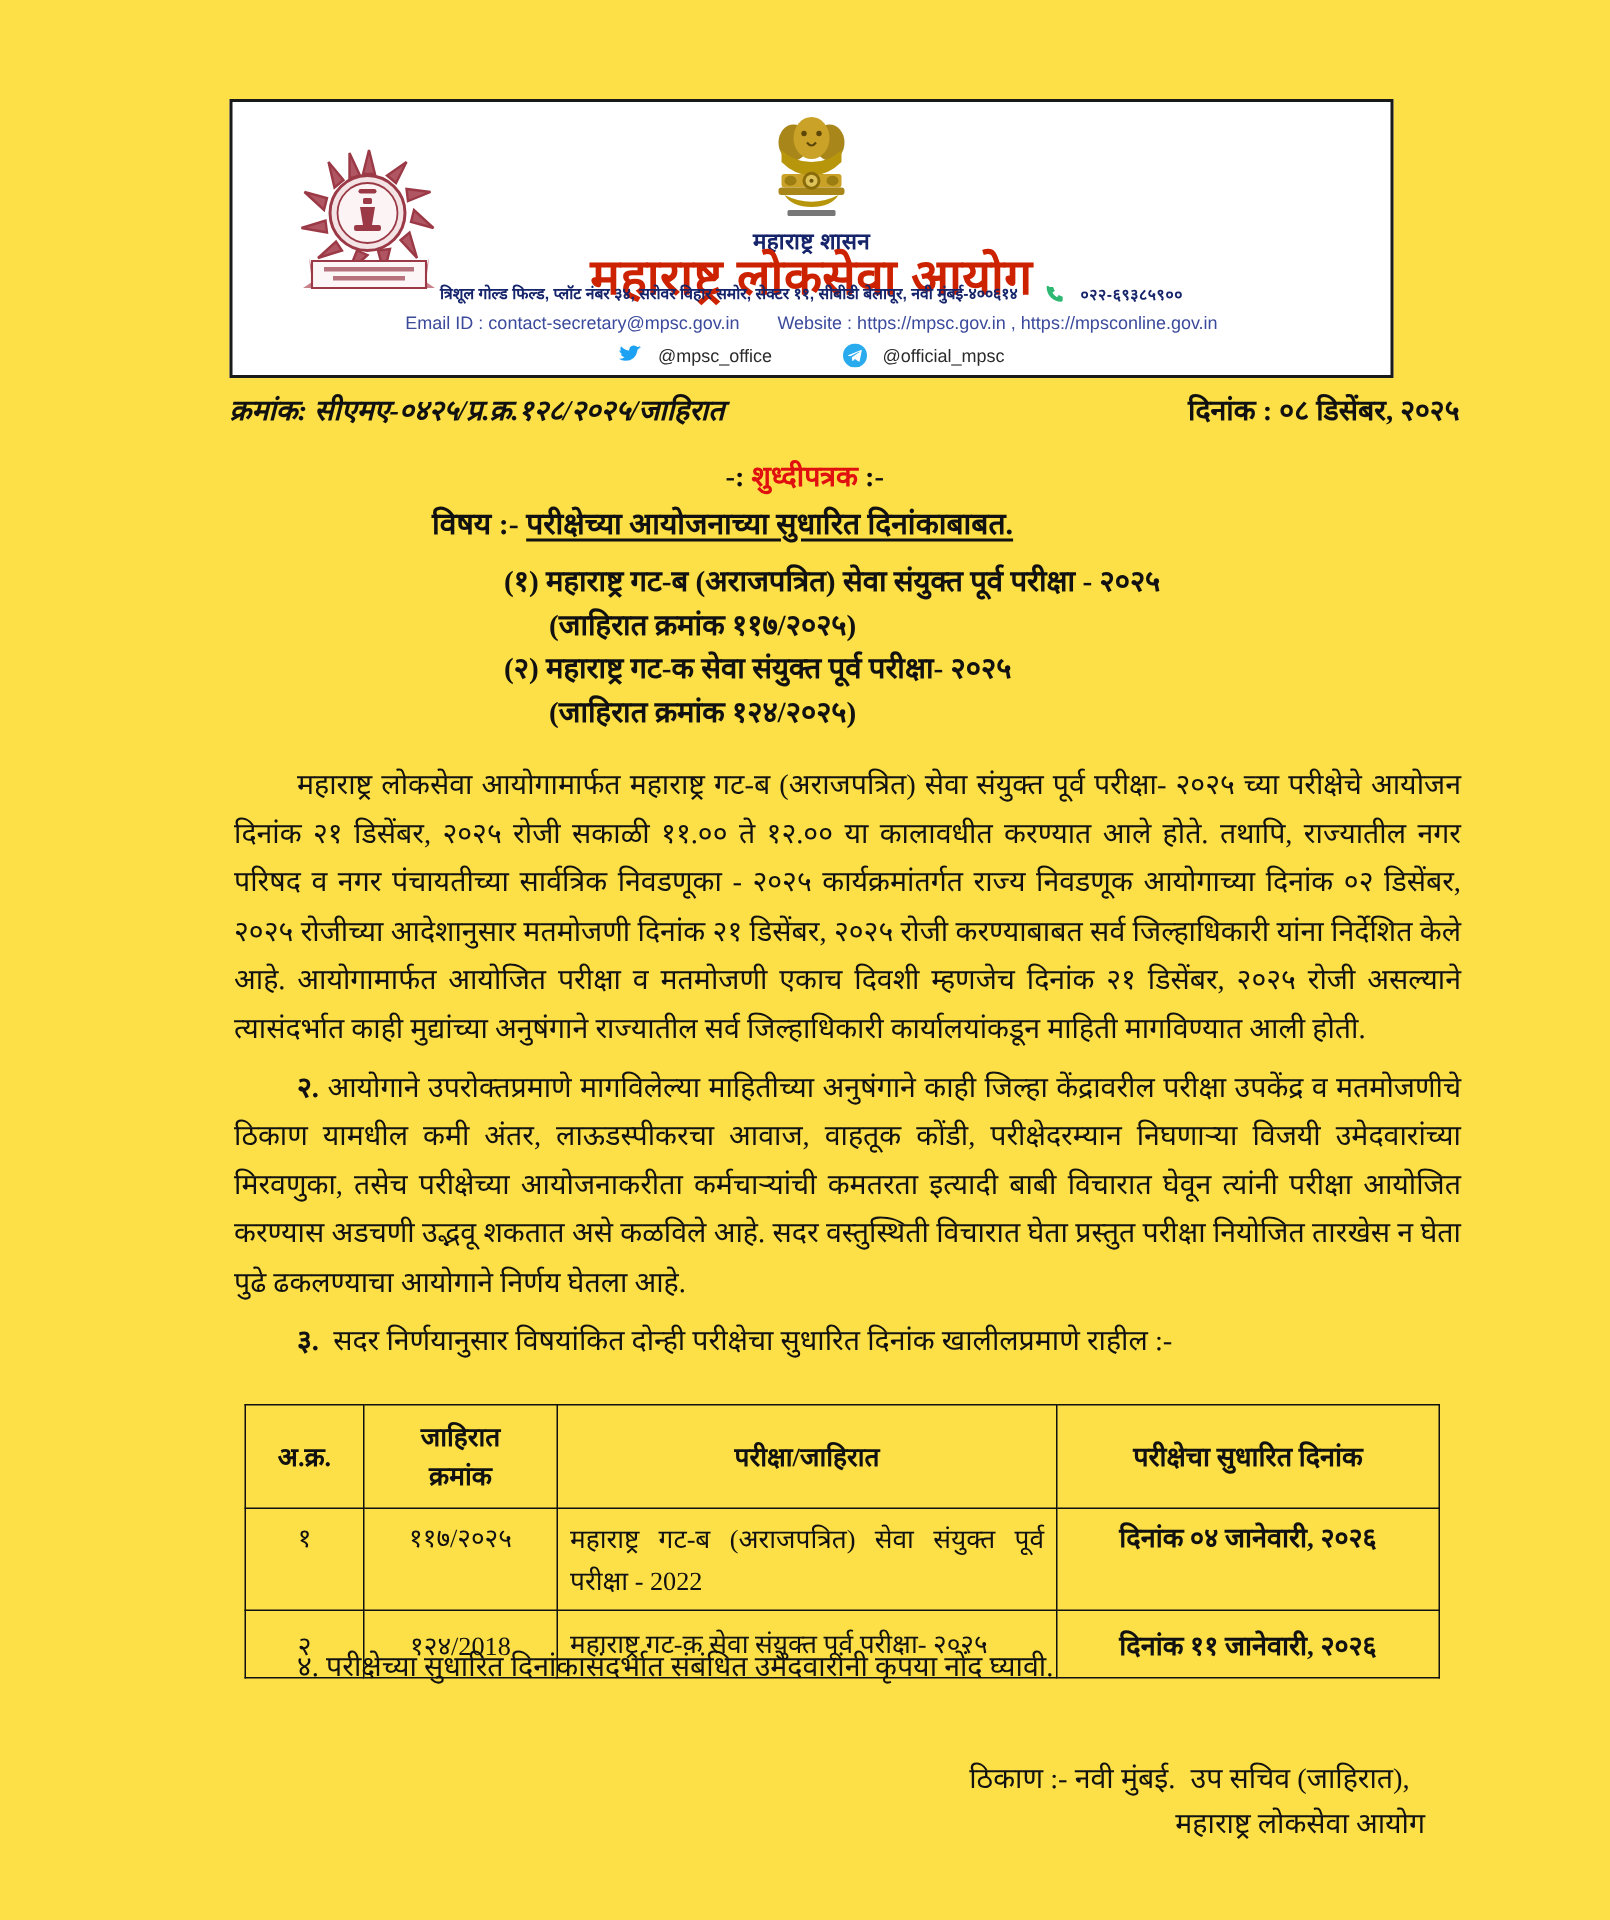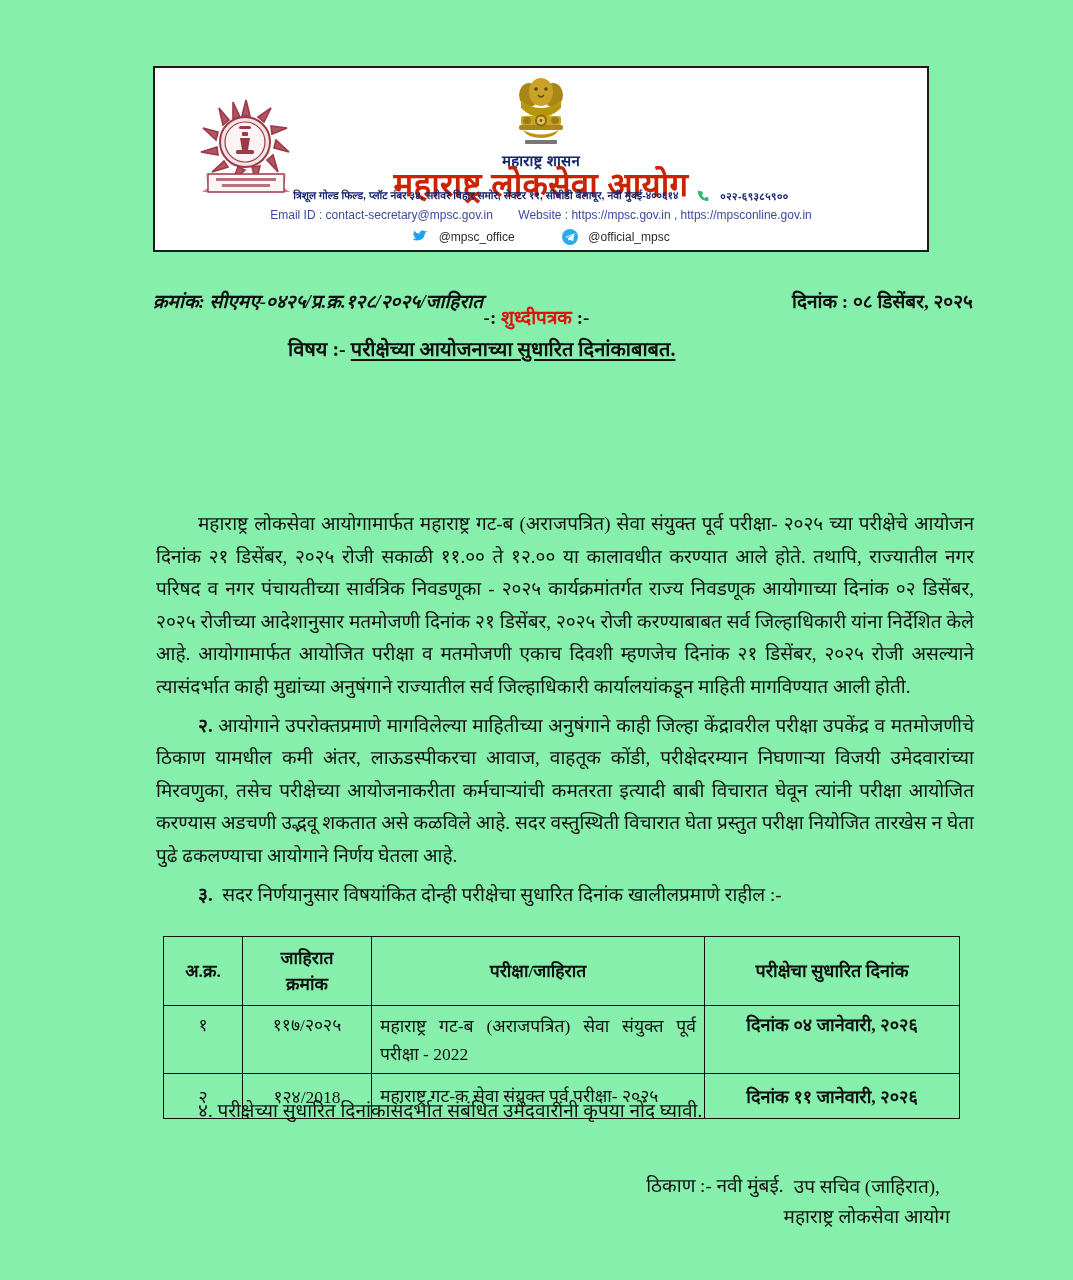--- a/index.html
+++ b/index.html
@@ -12,21 +12,21 @@
     width: 1073px;
     height: 1280px;
     font-family: "Liberation Serif", "DejaVu Serif", serif;
     color: #111111;
     overflow: hidden;
   }
   .page {
     position: relative;
     width: 1073px;
     height: 1280px;
-    background: #86efac;
+    background: #fde047;
     box-sizing: border-box;
   }
 
   
   .letterhead {
     position: absolute;
     left: 153px;
     top: 66px;
     width: 776px;
     height: 186px;
@@ -162,21 +162,21 @@
     left: 153px;
     top: 260px;
     width: 820px;
     display: flex;
     justify-content: space-between;
     align-items: baseline;
     font-size: 19px;
     font-weight: 600;
   }
   .refline .ref { letter-spacing: 0px; font-style: italic; }
-  .refline .dt { padding-right: 0px; margin-top: 28px; }
+  .refline .dt { padding-right: 0px; }
 
   
   .corr-head {
     position: absolute;
     left: 0;
     top: 304px;
     width: 1073px;
     text-align: center;
     font-size: 19px;
     font-weight: bold;
@@ -398,20 +398,26 @@
     <span class="dashmark">-:</span>
     <span class="corr-word">शुध्दीपत्रक</span>
     <span class="dashmark">:-</span>
   </div>
 
   <div class="subject">
     <span class="sub-label">विषय :-</span>
     <span class="sub-text">परीक्षेच्या आयोजनाच्या सुधारित दिनांकाबाबत.</span>
   </div>
 
+  <div class="subject-items">
+    <div>(१) महाराष्ट्र गट-ब (अराजपत्रित) सेवा संयुक्त पूर्व परीक्षा - २०२५</div>
+    <div class="sub-sub">(जाहिरात क्रमांक ११७/२०२५)</div>
+    <div>(२) महाराष्ट्र गट-क सेवा संयुक्त पूर्व परीक्षा- २०२५</div>
+    <div class="sub-sub">(जाहिरात क्रमांक १२४/२०२५)</div>
+  </div>
 
   <div class="body-wrap">
     <p class="para"><span class="indent"></span><span>महाराष्ट्र लोकसेवा आयोगामार्फत महाराष्ट्र गट-ब (अराजपत्रित) सेवा संयुक्त पूर्व परीक्षा- २०२५ च्या परीक्षेचे आयोजन दिनांक २१ डिसेंबर, २०२५ रोजी सकाळी ११.०० ते १२.०० या कालावधीत करण्यात आले होते. तथापि, राज्यातील नगर परिषद व नगर पंचायतीच्या सार्वत्रिक निवडणूका - २०२५ कार्यक्रमांतर्गत राज्य निवडणूक आयोगाच्या दिनांक ०२ डिसेंबर, २०२५ रोजीच्या आदेशानुसार मतमोजणी दिनांक २१ डिसेंबर, २०२५ रोजी करण्याबाबत सर्व जिल्हाधिकारी यांना निर्देशित केले आहे. आयोगामार्फत आयोजित परीक्षा व मतमोजणी एकाच दिवशी म्हणजेच दिनांक २१ डिसेंबर, २०२५ रोजी असल्याने त्यासंदर्भात काही मुद्यांच्या अनुषंगाने राज्यातील सर्व जिल्हाधिकारी कार्यालयांकडून माहिती मागविण्यात आली होती.</span></p>
     <p class="para"><span class="indent"></span><span class="numlead">२.</span> <span>आयोगाने उपरोक्तप्रमाणे मागविलेल्या माहितीच्या अनुषंगाने काही जिल्हा केंद्रावरील परीक्षा उपकेंद्र व मतमोजणीचे ठिकाण यामधील कमी अंतर, लाऊडस्पीकरचा आवाज, वाहतूक कोंडी, परीक्षेदरम्यान निघणाऱ्या विजयी उमेदवारांच्या मिरवणुका, तसेच परीक्षेच्या आयोजनाकरीता कर्मचाऱ्यांची कमतरता इत्यादी बाबी विचारात घेवून त्यांनी परीक्षा आयोजित करण्यास अडचणी उद्भवू शकतात असे कळविले आहे. सदर वस्तुस्थिती विचारात घेता प्रस्तुत परीक्षा नियोजित तारखेस न घेता पुढे ढकलण्याचा आयोगाने निर्णय घेतला आहे.</span></p>
     <p class="para"><span class="indent"></span><span class="numlead">३.</span>&nbsp; <span>सदर निर्णयानुसार विषयांकित दोन्ही परीक्षेचा सुधारित दिनांक खालीलप्रमाणे राहील :-</span></p>
   </div>
 
   <table class="tbl">
     <thead>
       <tr>

